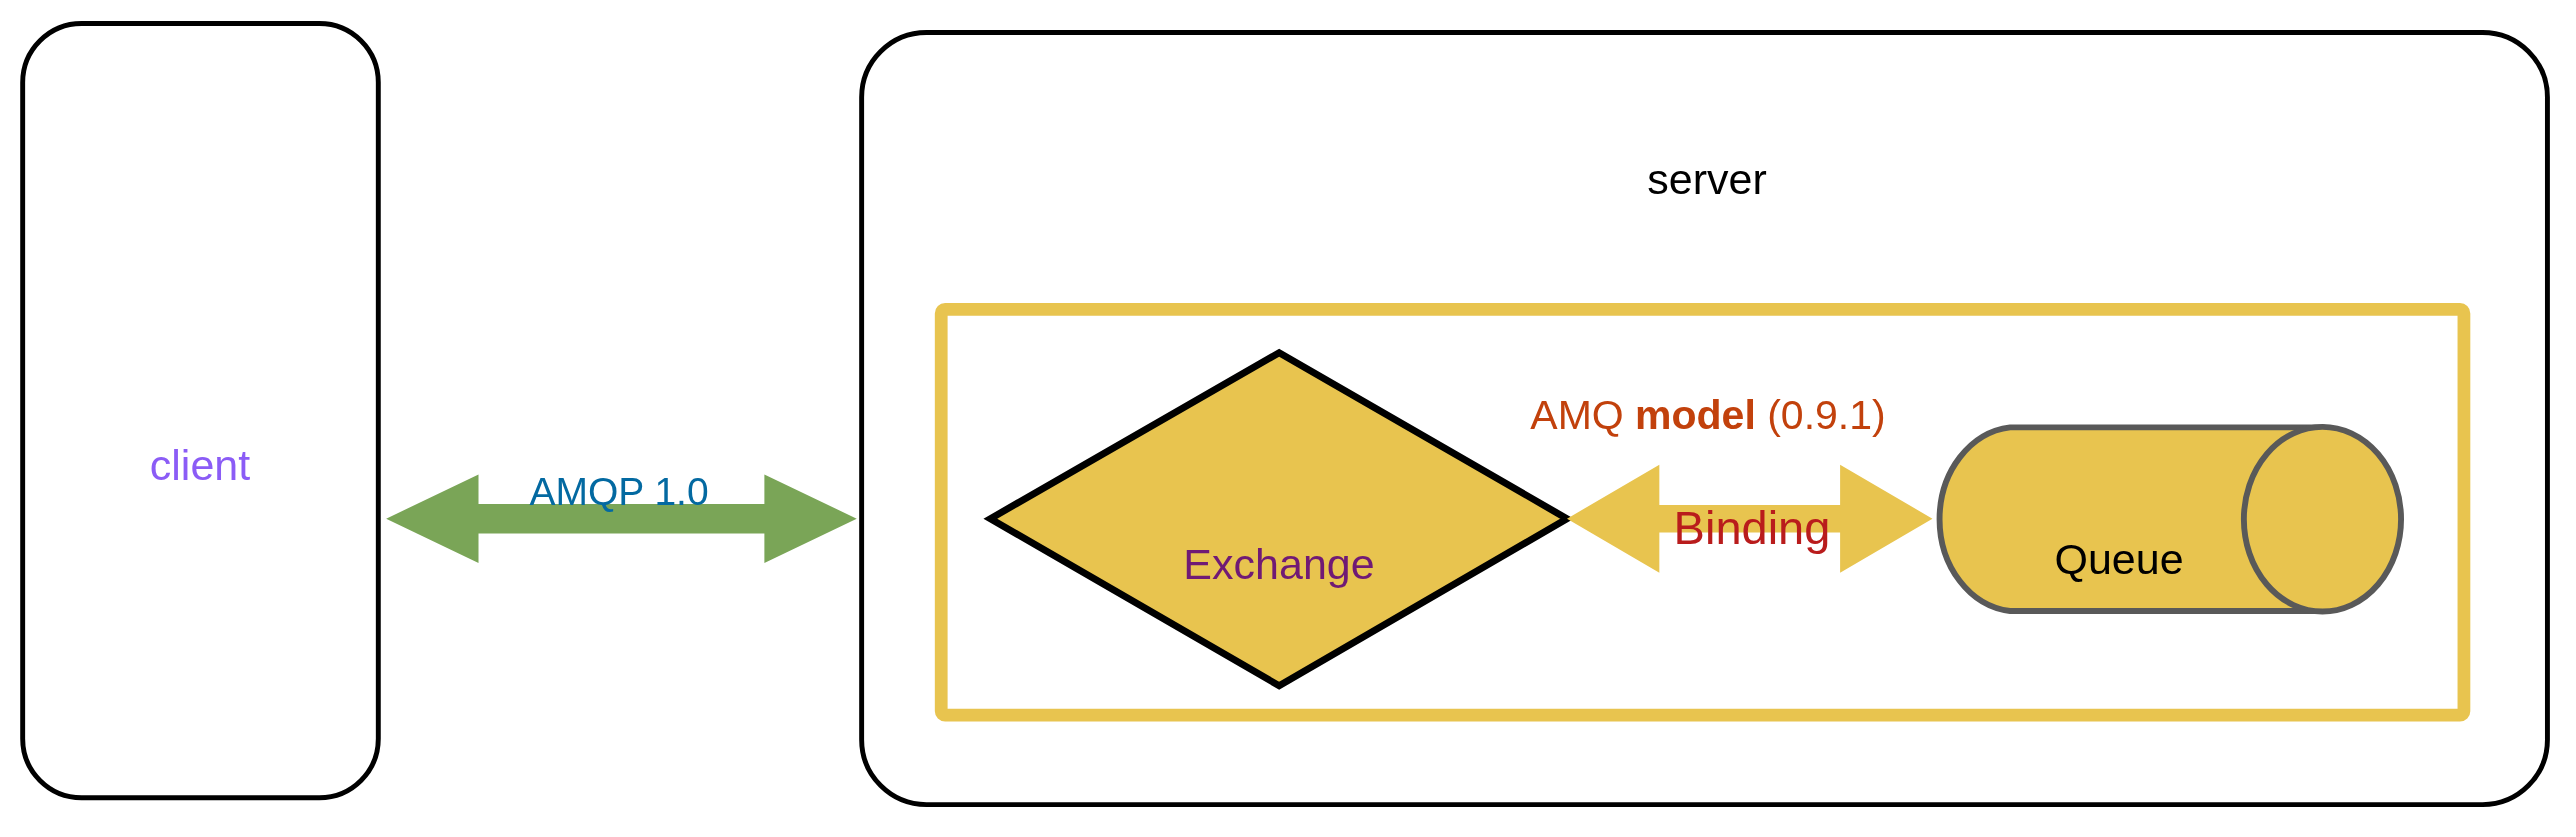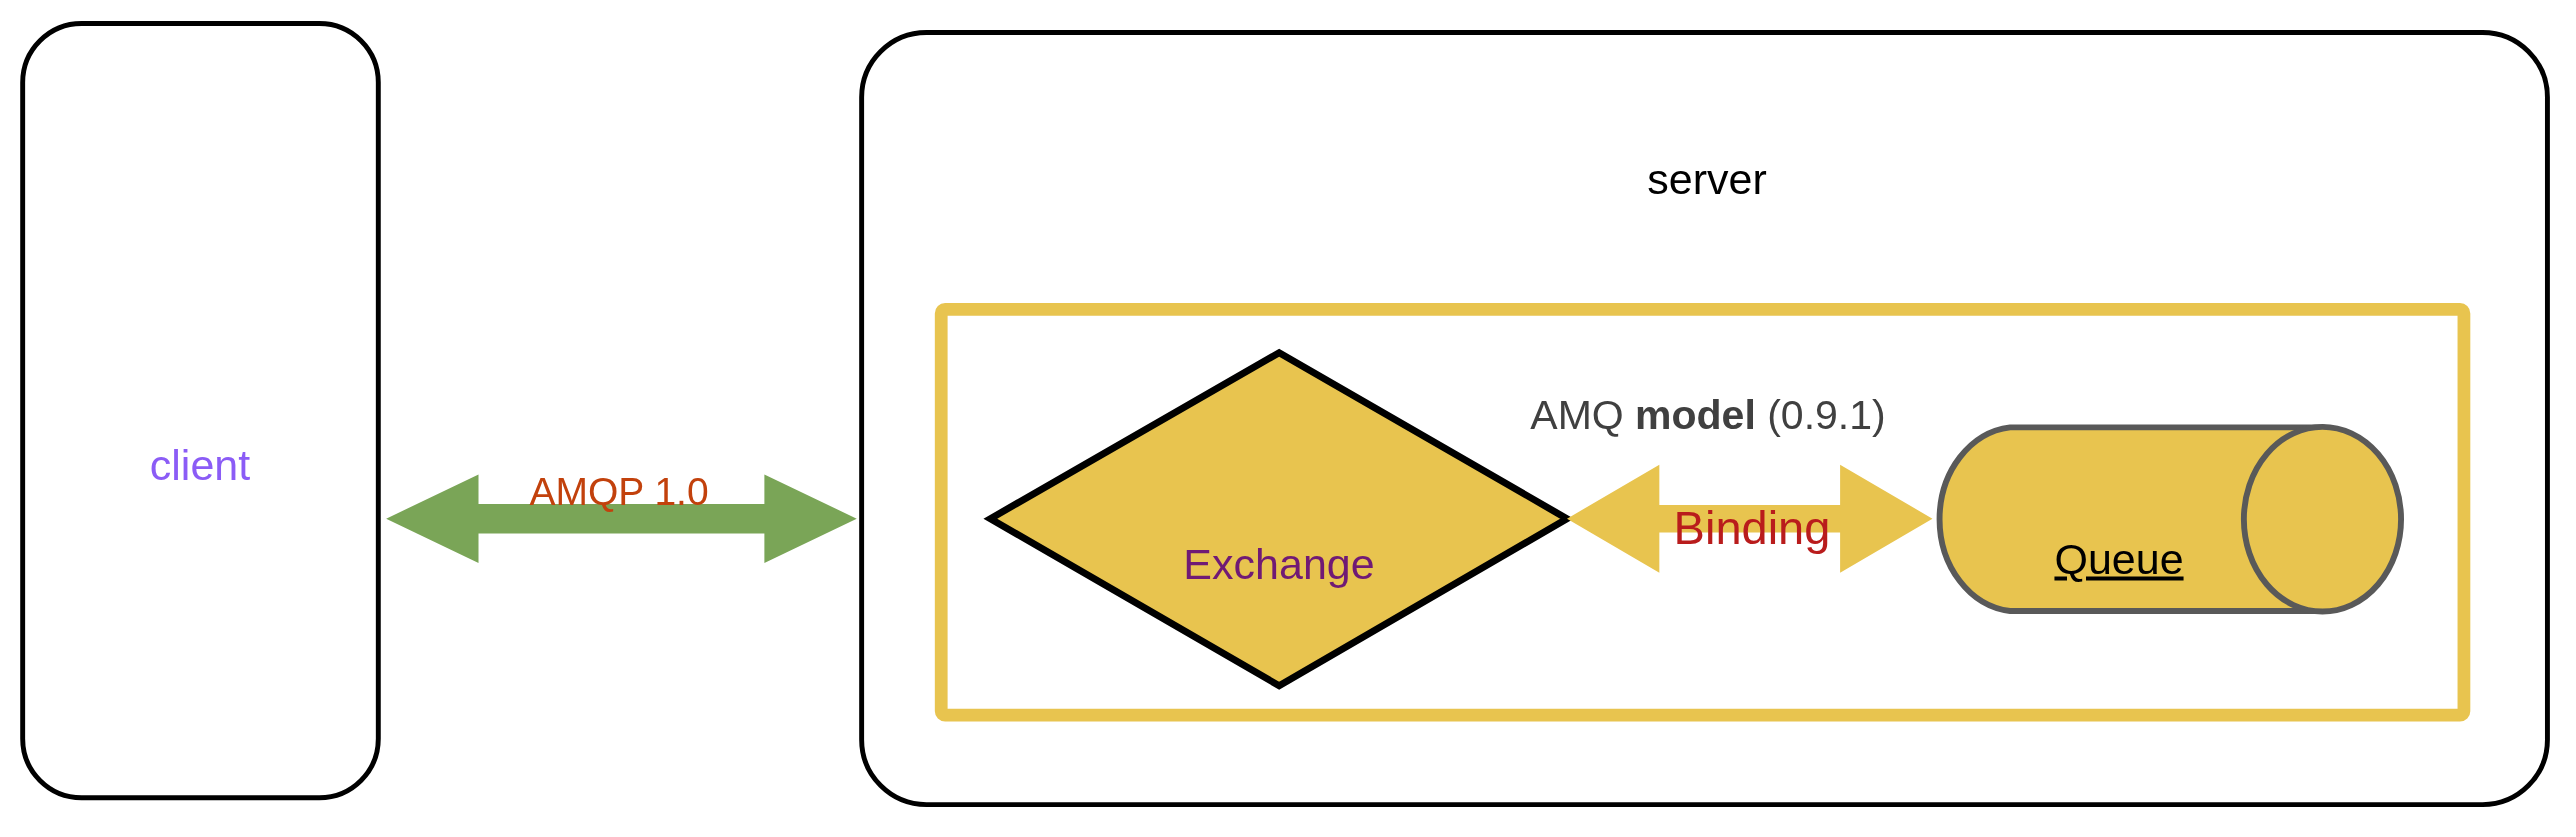--- a/index.html
+++ b/index.html
@@ -38,44 +38,43 @@
     color: #8b5cf6;
     font-weight: 400;
   }
   .lbl-server {
     font-size: 43px;
     color: #000000;
     font-weight: 400;
   }
   .lbl-amqp {
     font-size: 39px;
-    color: #c2410c;
+    color: #0369a1;
     font-weight: 400;
   }
   .lbl-binding {
     font-size: 47px;
     color: #b91c1c;
     font-weight: 400;
   }
   .lbl-model {
     font-size: 41px;
-    color: #404040;
+    color: #c2410c;
     font-weight: 400;
   }
   .lbl-model b { font-weight: 700; }
   .lbl-exchange {
     font-size: 43px;
     color: #701a75;
     font-weight: 400;
   }
   .lbl-queue {
     font-size: 43px;
     color: #000000;
     font-weight: 400;
-    text-decoration: underline;
   }
 </style>
 </head>
 <body>
 
 <div id="canvas">
 
   <svg class="layer" viewBox="0 0 2622 852">
 
     <rect x="23" y="24" width="362" height="788" rx="60" ry="60" fill="#ffffff" stroke="#000000" stroke-width="5"></rect>

